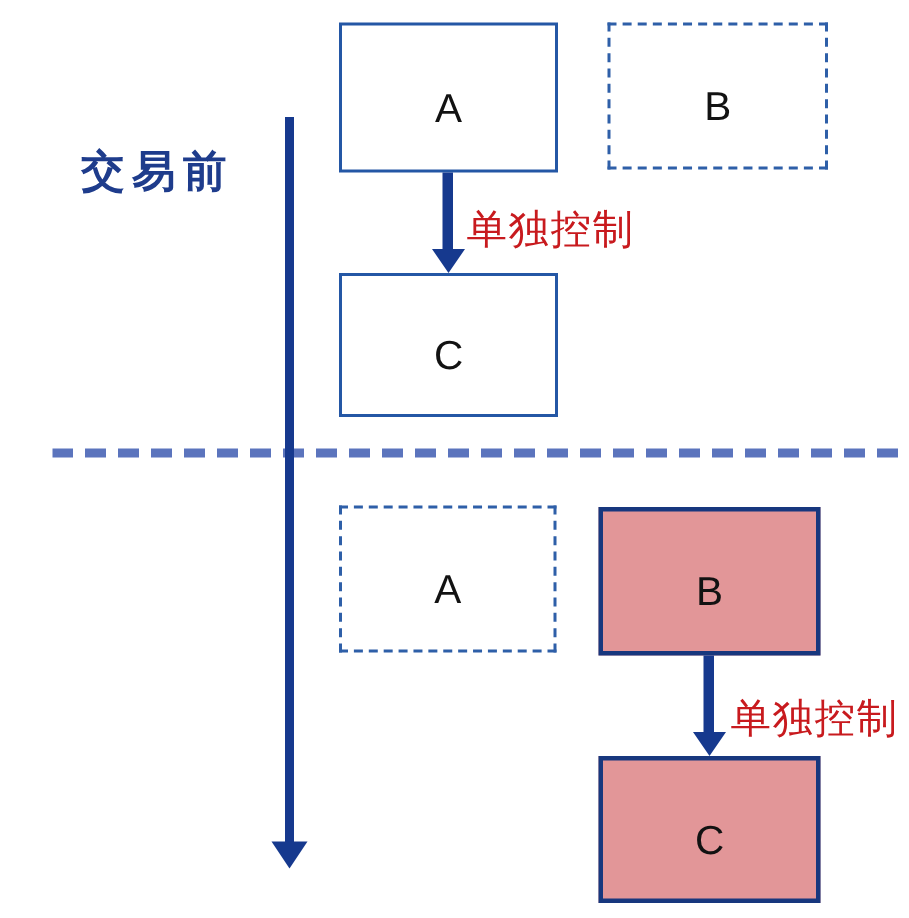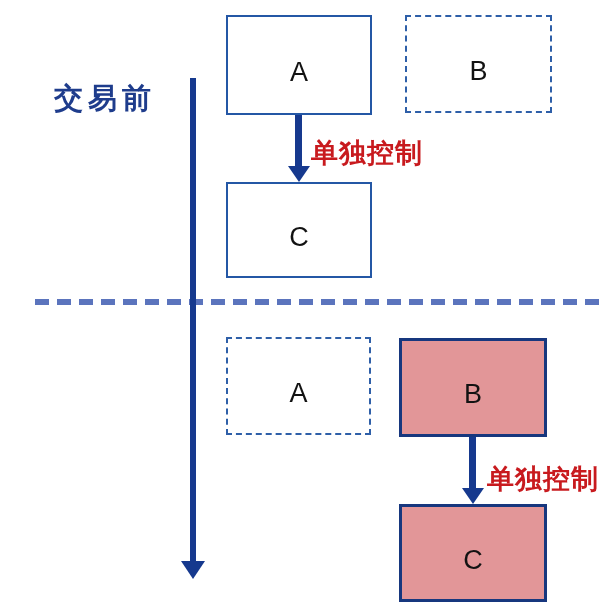--- a/index.html
+++ b/index.html
@@ -47,21 +47,21 @@
   .tri-down.small{
     border-left:11px solid transparent;
     border-right:11px solid transparent;
     border-top:16px solid #16398E;
   }
 
   
   .control-label{
     color:#C81A1E;
     font-family:"DejaVu Serif", serif;
-    font-weight:bold;
+    font-weight:normal;
     font-size:27px;
     letter-spacing:1px;
     white-space:nowrap;
   }
 
   
   .divider{
     height:6px;
     background:repeating-linear-gradient(90deg,
       #5B74BD 0px, #5B74BD 14px,
@@ -71,21 +71,21 @@
 </head>
 <body>
 
 <div class="stage">
 
   <div class="abs vline" style="left:190px;top:78px;width:6px;height:485px;z-index:3;"></div>
   <div class="abs tri-down" style="left:181px;top:561px;z-index:3;"></div>
 
   <div class="abs divider" style="left:35px;top:299px;width:566px;z-index:2;"></div>
 
-  <div class="abs phase-label" style="left:54px;top:79px;">交易前</div>
+  <div class="abs phase-label" style="left:54px;top:95px;">交易前</div>
 
   <div class="abs ebox solid" style="left:226px;top:15px;width:146px;height:100px;">
     <span>A</span>
   </div>
 
   <div class="abs ebox dashed" style="left:405px;top:15px;width:147px;height:98px;">
     <span>B</span>
   </div>
 
   <div class="abs vline" style="left:295px;top:115px;width:7px;height:52px;"></div>

